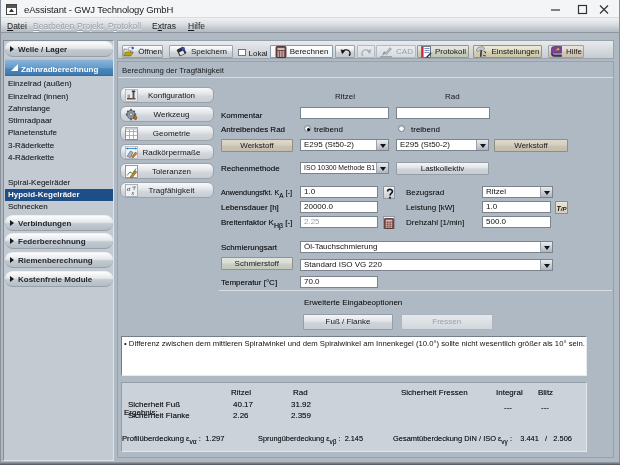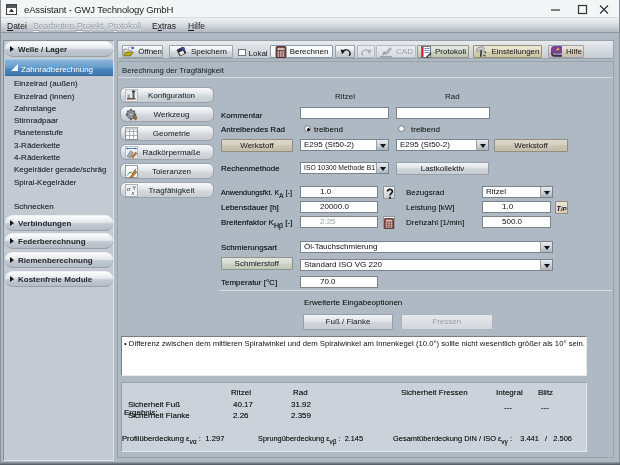--- a/index.html
+++ b/index.html
@@ -25,22 +25,22 @@
 #sidebar { left:3px; top:40px; width:111px; height:421px; background:#c4cad1;
   border:1px solid #868e97; border-right-color:#dfe3e7; border-bottom-color:#dfe3e7; }
 .shead { position:absolute; left:1px; width:108px; height:16px;
   background:linear-gradient(#fdfdfe,#e3e7ea 45%,#c3cad1 55%,#b5bdc5);
   border-top:1px solid #eef1f3; border-bottom:1px solid #979fa8;
   font-size:8px; font-weight:bold; color:#23282e; line-height:15px;border-radius:8px; }
 .shead .arr { display:inline-block; width:0; height:0; border-left:4px solid #16191d; border-top:3.5px solid transparent; border-bottom:3.5px solid transparent; margin:0 4px 0 5px; }
 #zhead { position:absolute; left:1px; width:108px; height:17px;
   background:linear-gradient(#8cb4da,#639ccb 50%,#4886bd 60%,#4078ad);
   border-top:1px solid #a7c6e2; border-bottom:1px solid #3c6a96;
-  font-size:8px; font-weight:normal; color:#ffffff; line-height:16px; }
-.sitem { position:absolute; left:1px; width:108px; height:12.3px; font-size:8px; color:#2f363d; line-height:12.3px; padding-left:9px; overflow:hidden; }
+  font-size:8px; font-weight:bold; color:#ffffff; line-height:16px; }
+.sitem { position:absolute; left:1px; width:108px; height:12.3px; font-size:8px; color:#2f363d; line-height:12.3px; padding-left:3px; overflow:hidden; }
 .sitem.sel { background:#1d4e87; color:#ffffff; font-weight:bold; }
 
 #toolbar { left:117px; top:40px; width:497px; height:19px;
   border:1px solid #99a1a9; background:linear-gradient(#e8ebee,#c6ccd2); }
 .tbtn { position:absolute; top:45px; height:13px;
   background:linear-gradient(#fcfdfd,#e3e7ea 45%,#cfd4da 55%,#c4cad0);
   border:1px solid #9aa2aa; border-radius:1px; font-size:8px; color:#141414;
   display:flex; align-items:center; justify-content:center; gap:3px; }
 .tbtn.dis { color:#9aa1a8; background:linear-gradient(#e9ecef,#d6dbe0); border-color:#b4bac1; }
 
@@ -48,21 +48,21 @@
 #cptitle { left:122px; top:66px; font-size:8px; color:#15181c; }
 #cpsep { left:118px; top:77px; width:495px; height:1px; background:#99a1a9; border-bottom:1px solid #d9dde1; }
 
 .bigbtn { position:absolute; left:120px; width:94px; height:15.5px;
   background:linear-gradient(#f8f9fa,#e4e7ea 40%,#d3d7dc 60%,#c8cdd3);
   border:1px solid #9ba2a9; border-radius:6px; font-size:8px; color:#15181c;
   text-align:center; line-height:15px; padding-left:9px; }
 .bigbtn svg { position:absolute; left:4px; top:0.5px; }
 
 .lbl { position:absolute; left:221px; font-size:8px; color:#15181c; }
-.fld { position:absolute; height:12px; background:#fff; border:1px solid #7b838c; font-size:8px; color:#101010; line-height:10px; padding-left:19px; }
+.fld { position:absolute; height:12px; background:#fff; border:1px solid #7b838c; font-size:8px; color:#101010; line-height:10px; padding-left:3px; }
 .fld.dis { color:#9aa1a8; }
 .dd { position:absolute; height:12px; background:#fff; border:1px solid #7b838c; font-size:8px; color:#101010; line-height:10px; padding-left:3px; overflow:hidden; }
 .dd .ab { position:absolute; right:0; top:0; width:12px; height:10px;
   background:linear-gradient(#e9edf0,#c9cfd5 55%,#aeb6bd); border-left:1px solid #9aa2aa; }
 .dd .ab:after { content:""; position:absolute; left:2.5px; top:3.5px; width:0; height:0;
   border-top:4px solid #101418; border-left:3.5px solid transparent; border-right:3.5px solid transparent; }
 .sbtn { position:absolute; height:13px;
   background:linear-gradient(#ddd8cb,#d6d0c2 45%,#cac3b1 55%,#c4bdab);
   border:1px solid #918e7d; border-radius:1px; font-size:8px; color:#15181c; text-align:center; line-height:12px; }
 .gbtn { position:absolute; height:14px;
@@ -112,22 +112,22 @@
   <div id="zhead" style="top:18px"><svg width="9" height="8" style="margin:4px 2px 0 5px" viewBox="0 0 9 8">
         <path d="M8 0 L8 7 L1 7 Z" fill="#fff"></path>
       </svg>Zahnradberechnung</div>
   <div class="sitem" style="top:37.2px">Einzelrad (außen)</div>
   <div class="sitem" style="top:49.5px">Einzelrad (innen)</div>
   <div class="sitem" style="top:61.8px">Zahnstange</div>
   <div class="sitem" style="top:74.1px">Stirnradpaar</div>
   <div class="sitem" style="top:86.4px">Planetenstufe</div>
   <div class="sitem" style="top:98.7px">3-Räderkette</div>
   <div class="sitem" style="top:111px">4-Räderkette</div>
-  <div class="sitem" style="top:123.3px">Kegelräder gerade/schräg</div>
   <div class="sitem" style="top:135.6px">Spiral-Kegelräder</div>
+  <div class="sitem sel" style="top:147.9px">Hypoid-Kegelräder</div>
   <div class="sitem" style="top:160.2px">Schnecken</div>
   <div class="shead" style="top:173.5px"><span class="arr"></span>Verbindungen</div>
   <div class="shead" style="top:192.3px"><span class="arr"></span>Federberechnung</div>
   <div class="shead" style="top:211.1px"><span class="arr"></span>Riemenberechnung</div>
   <div class="shead" style="top:229.9px"><span class="arr"></span>Kostenfreie Module</div>
 </div>
 
 <div class="abs" id="toolbar"></div>
 <div class="tbtn" style="left:122px;width:41px">
     <svg width="13" height="12" viewBox="0 0 13 12">

